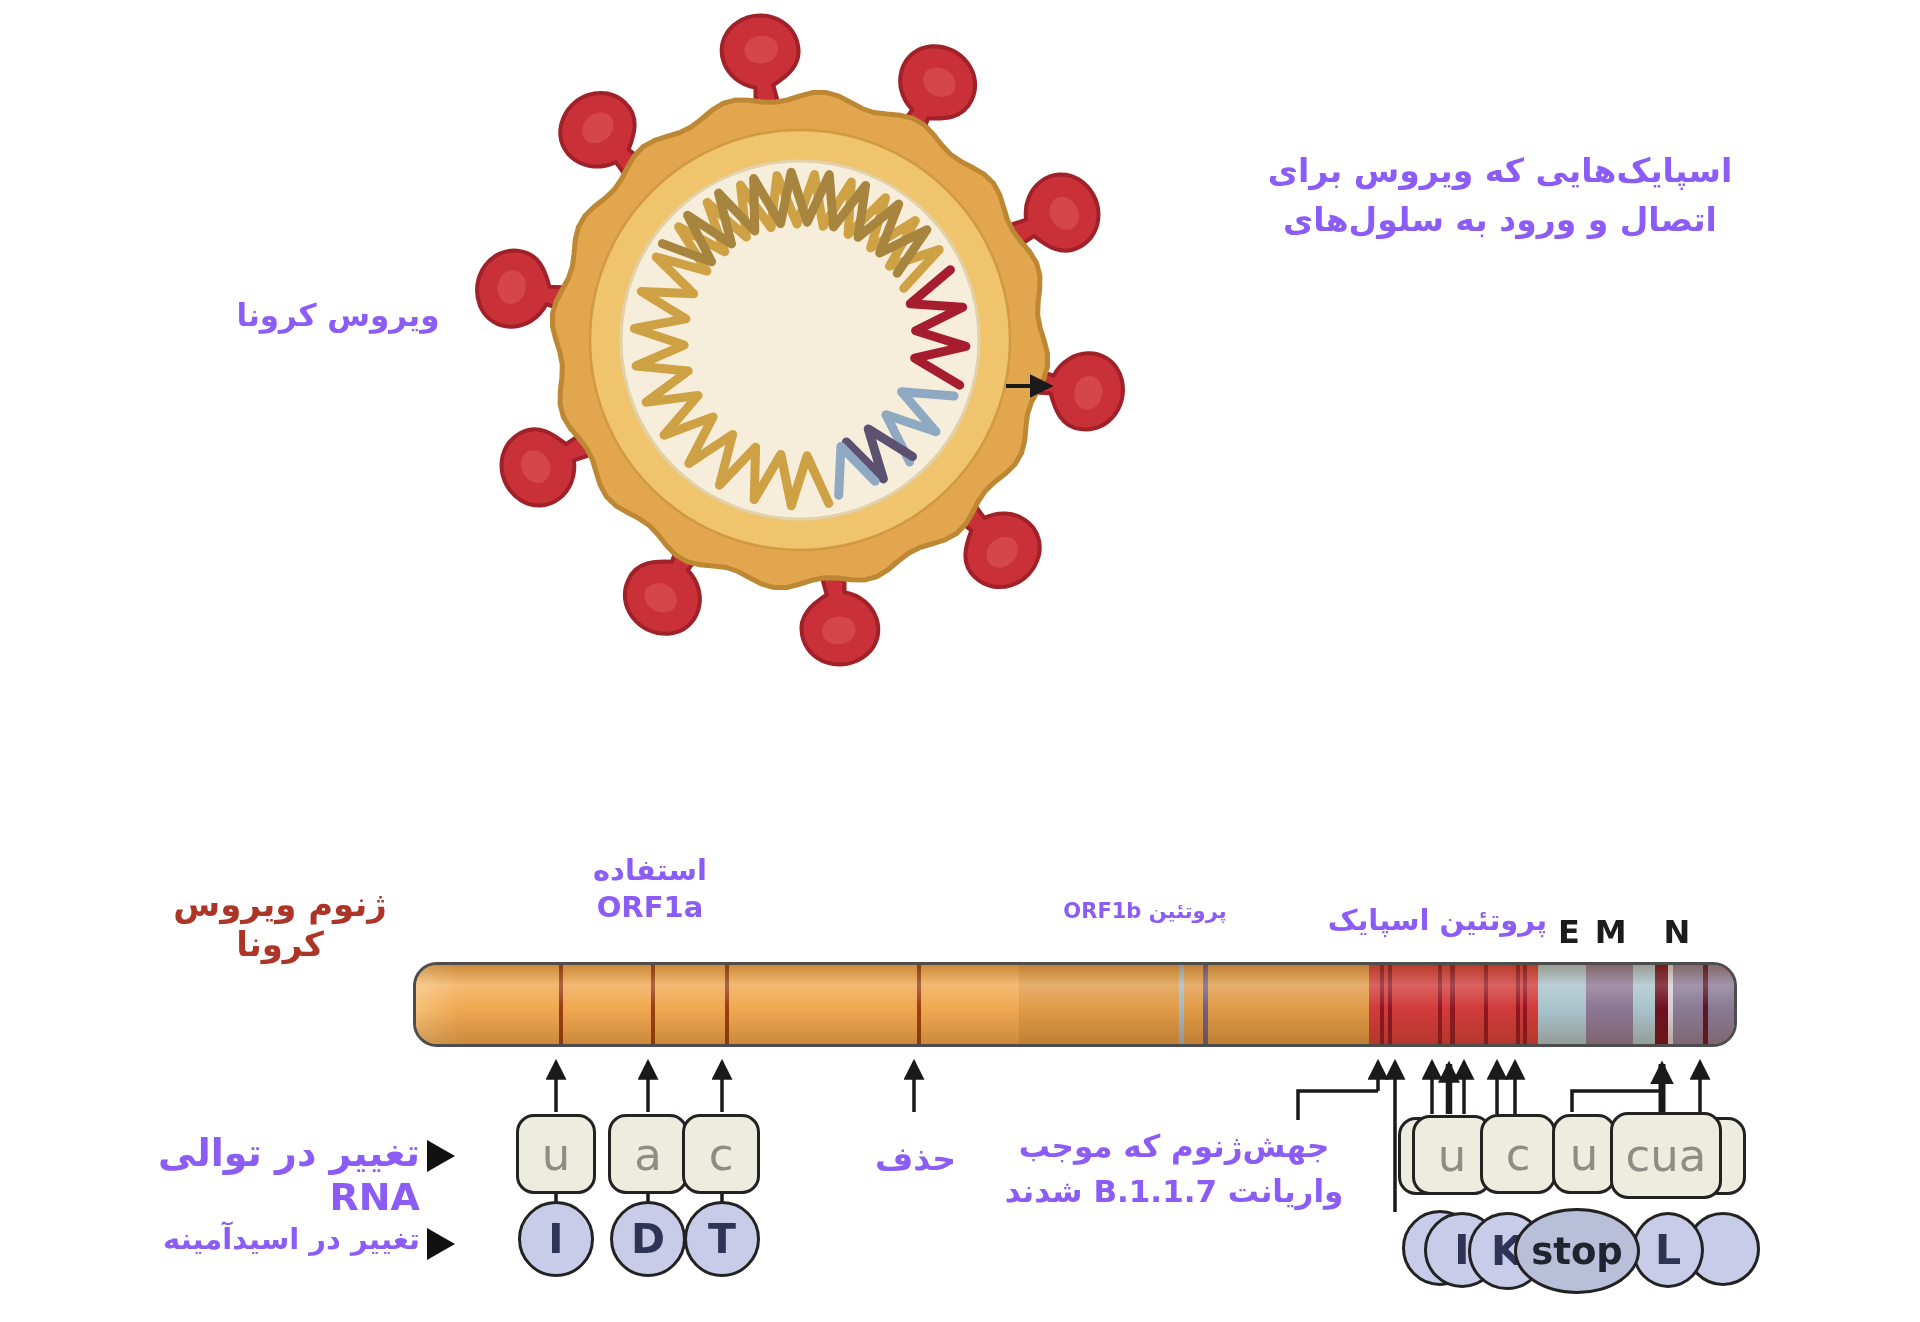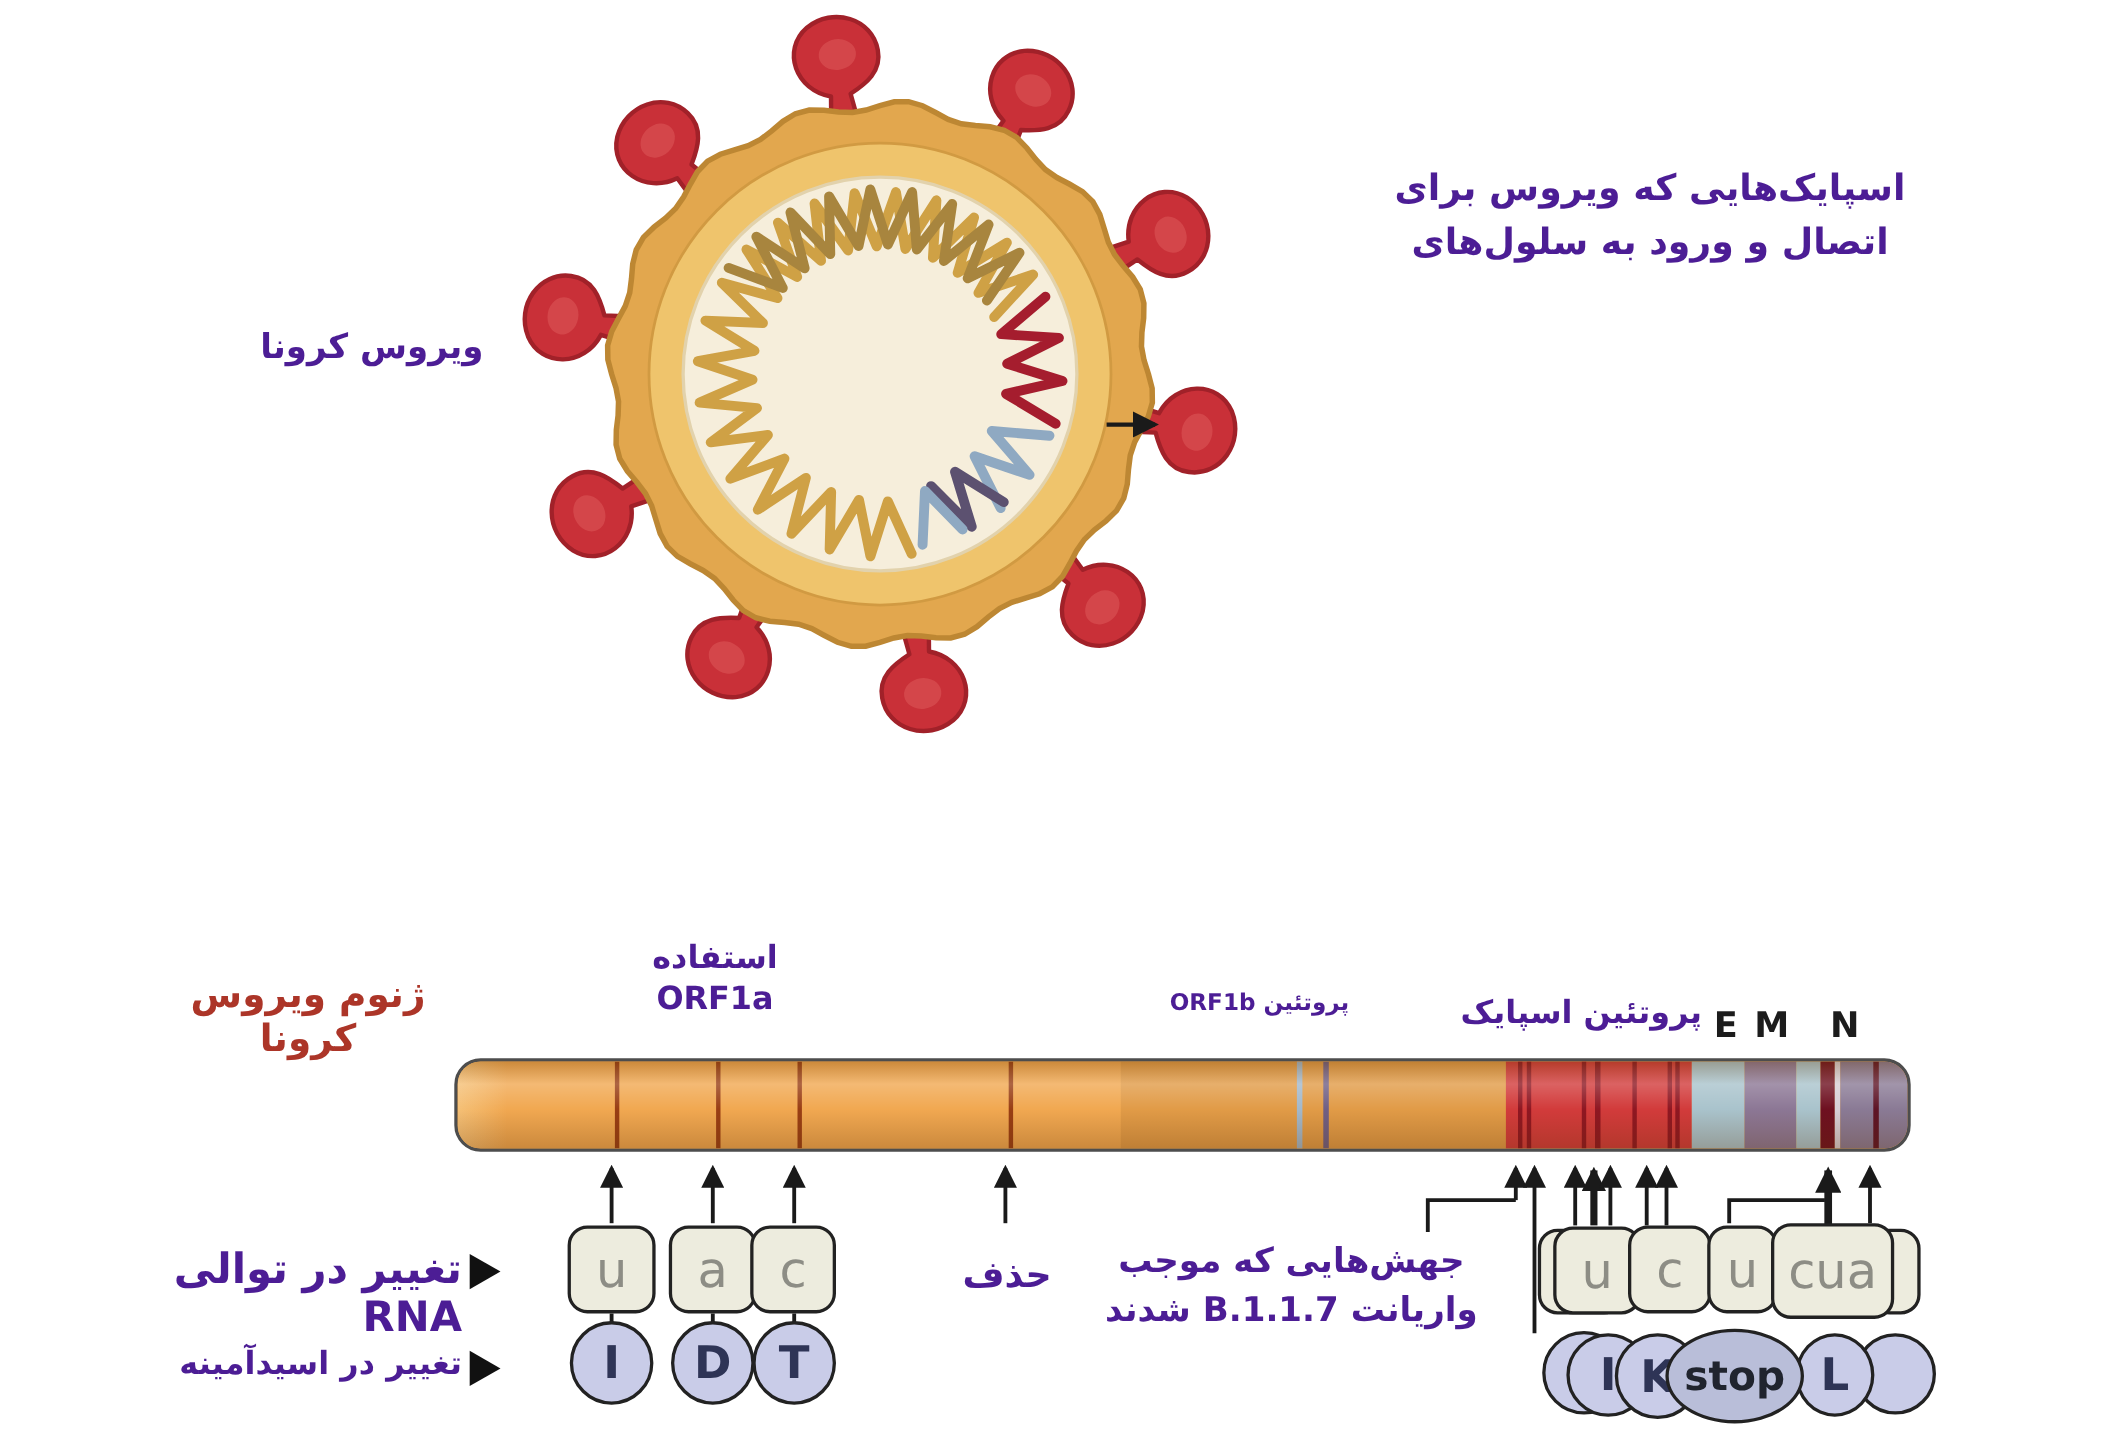--- a/index.html
+++ b/index.html
@@ -1,20 +1,20 @@
 <!DOCTYPE html>
 <html style="--c-title-red: #AC3528; --c-orf1a: #F1A851; --c-orf1b: #E19B47; --c-spike-region: #D23B3B; --c-e-region: #A9C3CC; --c-m-region: #8C7795; --c-maroon-band: #6E1020; --c-n-region: #8A7A95; --c-mutation-line: #993E14; --c-spike-line: #8F1722; --c-box-fill: #EDECDE; --c-box-border: #222222; --c-box-letter: #8D8D85; --c-circle-fill: #C9CCE8; --c-circle-border: #222222; --c-circle-letter: #2E3456; --c-stop-fill: #B9BED9; --c-virus-body: #E2A74E; --c-virus-body-edge: #BD8733; --c-virus-mid: #EFC46C; --c-virus-core: #F6EEDB; --c-virus-spike: #C93038; --c-virus-spike-edge: #A12129; --c-virus-spike-hi: #DC5A5A; --c-rna-gold: #CFA145; --c-rna-dark: #A8853E; --c-rna-red: #A51D2E; --c-rna-blue: #8FA9C2; --c-rna-purple: #5C5170; --c-arrow: #1a1a1a;"><head>
 <meta charset="utf-8">
 <style>
   html,body{margin:0;padding:0;background:#fff;}
   #page{position:relative;width:1920px;height:1322px;background:#fff;overflow:hidden;
         font-family:"DejaVu Sans",sans-serif;}
   #diagram-svg{position:absolute;left:0;top:0;z-index:1;}
 
-  .fa{direction:rtl;color:#4c1d95;}
+  .fa{direction:rtl;color:#8b5cf6;}
   .abs{position:absolute;}
 
   
   .virus-label{left:228px;top:297px;width:220px;text-align:center;font-size:31px;font-weight:600;z-index:3;}
   .spike-caption{left:1235px;top:146px;width:530px;text-align:center;font-size:33px;font-weight:700;line-height:49px;z-index:3;}
   .genome-title{left:150px;top:884px;width:260px;text-align:center;font-size:34px;font-weight:700;color:var(--c-title-red,#AC3528);z-index:3;}
   .orf1a-label{left:560px;top:852px;width:180px;text-align:center;font-size:29px;font-weight:700;line-height:37px;z-index:3;}
   .orf1b-label{left:1025px;top:899px;width:240px;text-align:center;font-size:21px;font-weight:700;z-index:3;}
   .spikeprot-label{left:1305px;top:903px;width:265px;text-align:center;font-size:29px;font-weight:700;z-index:3;}
   .em-label{left:1558px;top:913px;width:80px;display:flex;gap:15px;justify-content:flex-start;font-size:32px;font-weight:700;z-index:3;color:#1c1c1c;}
@@ -210,21 +210,21 @@
   </div>
 
   <div class="abs fa hazf-label">حذف</div>
 
   <div class="abs fa row-rna-label">تغییر در توالی RNA</div>
   <div class="abs tri r1"></div>
   <div class="abs fa row-aa-label">تغییر در اسیدآمینه</div>
   <div class="abs tri r2"></div>
 
   <div class="abs fa b117-caption">
-    <div>جهش‌هایی که موجب</div>
+    <div>جهش‌ژنوم که موجب</div>
     <div>واریانت B.1.1.7 شدند</div>
   </div>
 
   <div class="mbox" style="left:516px;top:1114px;width:80px;height:80px">u</div>
   <div class="mbox" style="left:608px;top:1114px;width:80px;height:80px">a</div>
   <div class="mbox" style="left:682px;top:1114px;width:78px;height:80px">c</div>
 
   <div class="mcirc" style="left:518px;top:1201px;width:76px;height:76px">I</div>
   <div class="mcirc" style="left:610px;top:1201px;width:76px;height:76px">D</div>
   <div class="mcirc" style="left:684px;top:1201px;width:76px;height:76px">T</div>

